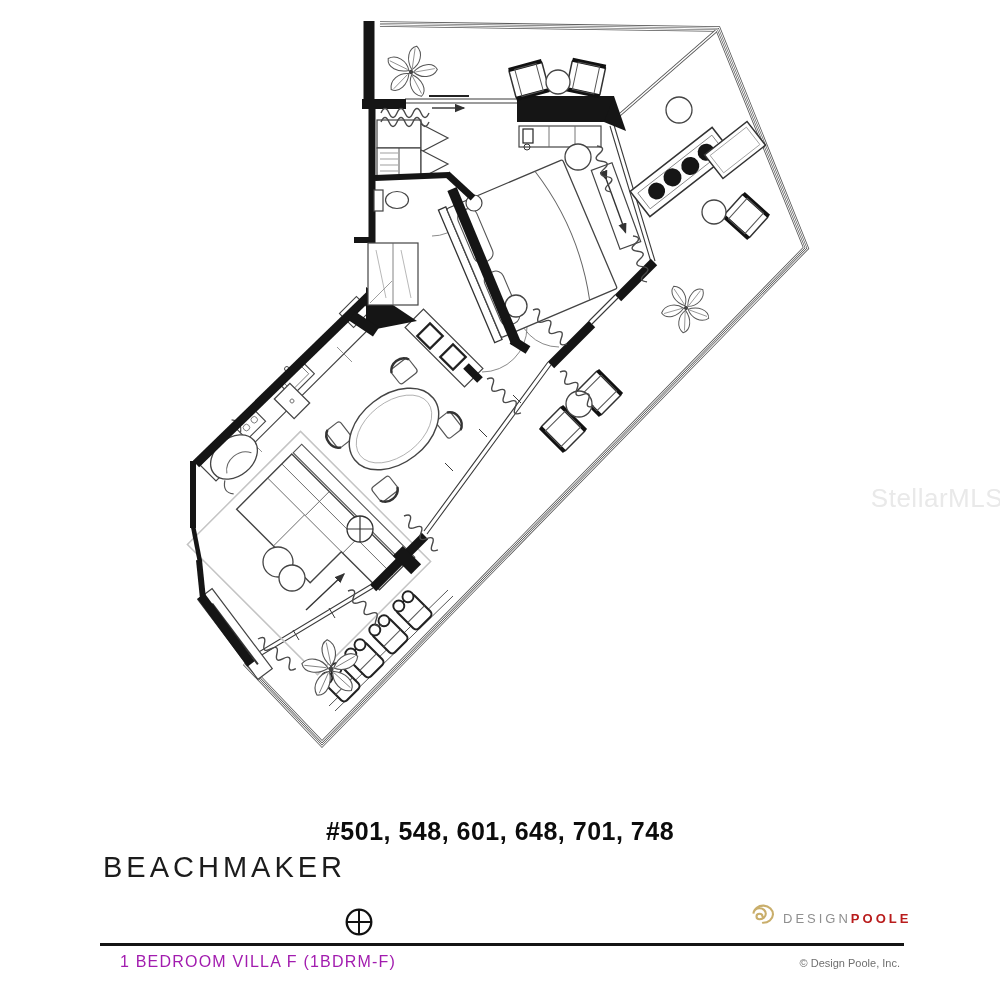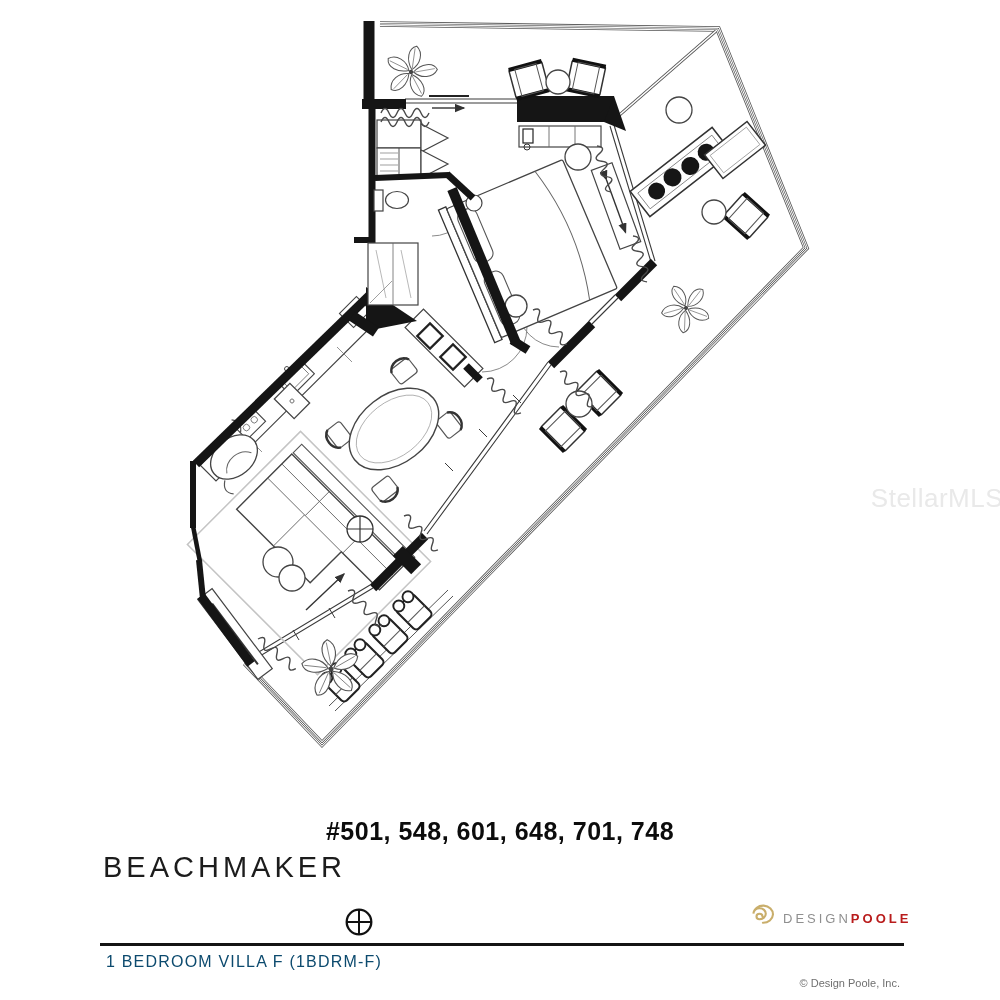--- a/index.html
+++ b/index.html
@@ -7,26 +7,26 @@
   .canvas{position:relative;width:1000px;height:876px;background:#fff;}
   .plan-svg{position:absolute;left:0;top:0;width:1000px;height:1000px;}
   .watermark{position:absolute;right:-3px;top:483px;font-size:26px;font-weight:500;
     color:#e9e9e9;letter-spacing:.5px;white-space:nowrap;}
   .unit-numbers{position:absolute;left:0;right:0;top:817px;text-align:center;
     font-size:25px;font-weight:700;color:#0c0c0c;letter-spacing:.5px;}
   .brand{position:absolute;left:103px;top:851px;font-size:29px;font-weight:400;
     color:#1c1c1c;letter-spacing:4px;}
   .compass{position:absolute;left:344px;top:907px;}
   .rule{position:absolute;left:100px;top:943px;width:804px;height:3px;background:#141414;}
-  .plan-name{position:absolute;left:106px;top:953px;font-size:16px;color:#0c4a6e;letter-spacing:1.2px;}
+  .plan-name{position:absolute;left:120px;top:953px;font-size:16px;color:#a21caf;letter-spacing:1.2px;}
   .logo{position:absolute;left:744px;top:902px;height:32px;display:flex;align-items:center;}
   .logo svg{margin-right:6px;}
   .lg-design{font-size:13px;letter-spacing:3px;color:#8f8f8f;font-weight:400;}
   .lg-poole{font-size:13px;letter-spacing:3px;color:#b91c1c;font-weight:700;}
-  .copyright{position:absolute;right:100px;top:957px;font-size:11px;color:#6f6f6f;margin-top:20px;}
+  .copyright{position:absolute;right:100px;top:957px;font-size:11px;color:#6f6f6f;}
 </style>
 </head>
 <body>
 
 <div class="canvas">
 
   <svg class="plan-svg" viewBox="0 0 1000 1000">
     <defs>
       <marker id="ah" markerWidth="9" markerHeight="8" refX="6.5" refY="3" orient="auto">
         <path d="M0 0 L7.5 3 L0 6 Z" fill="#333"></path>

